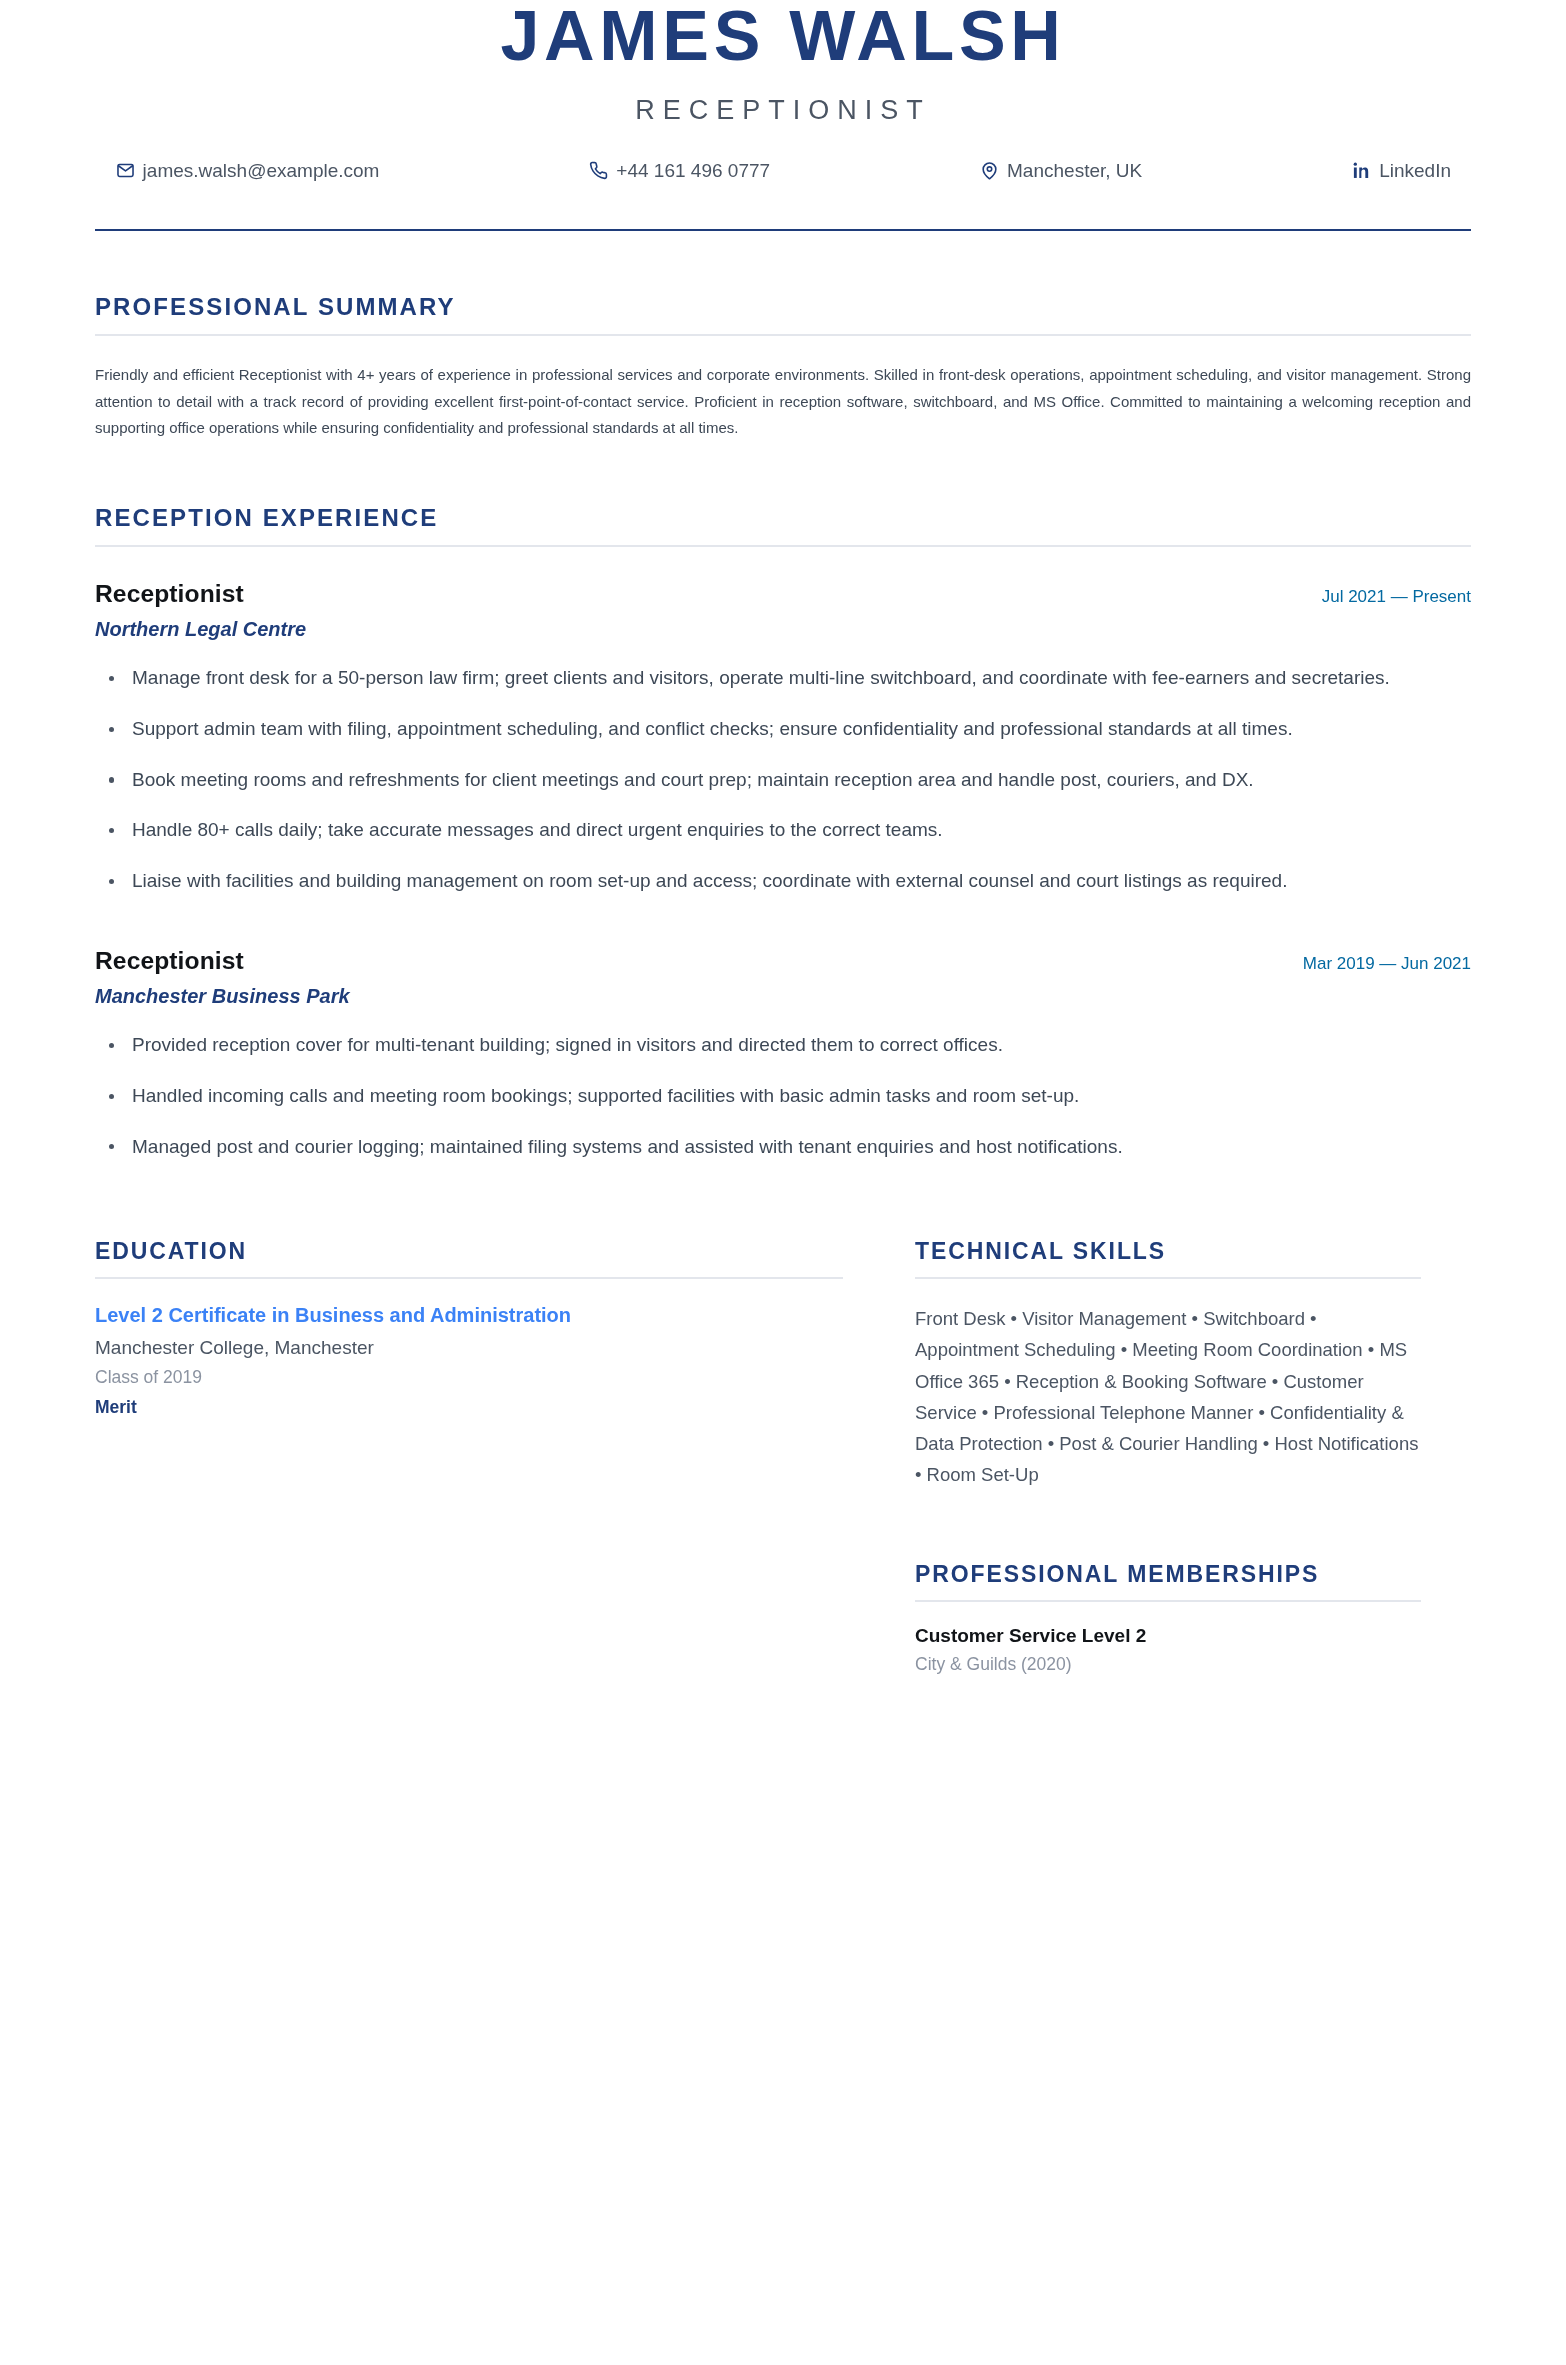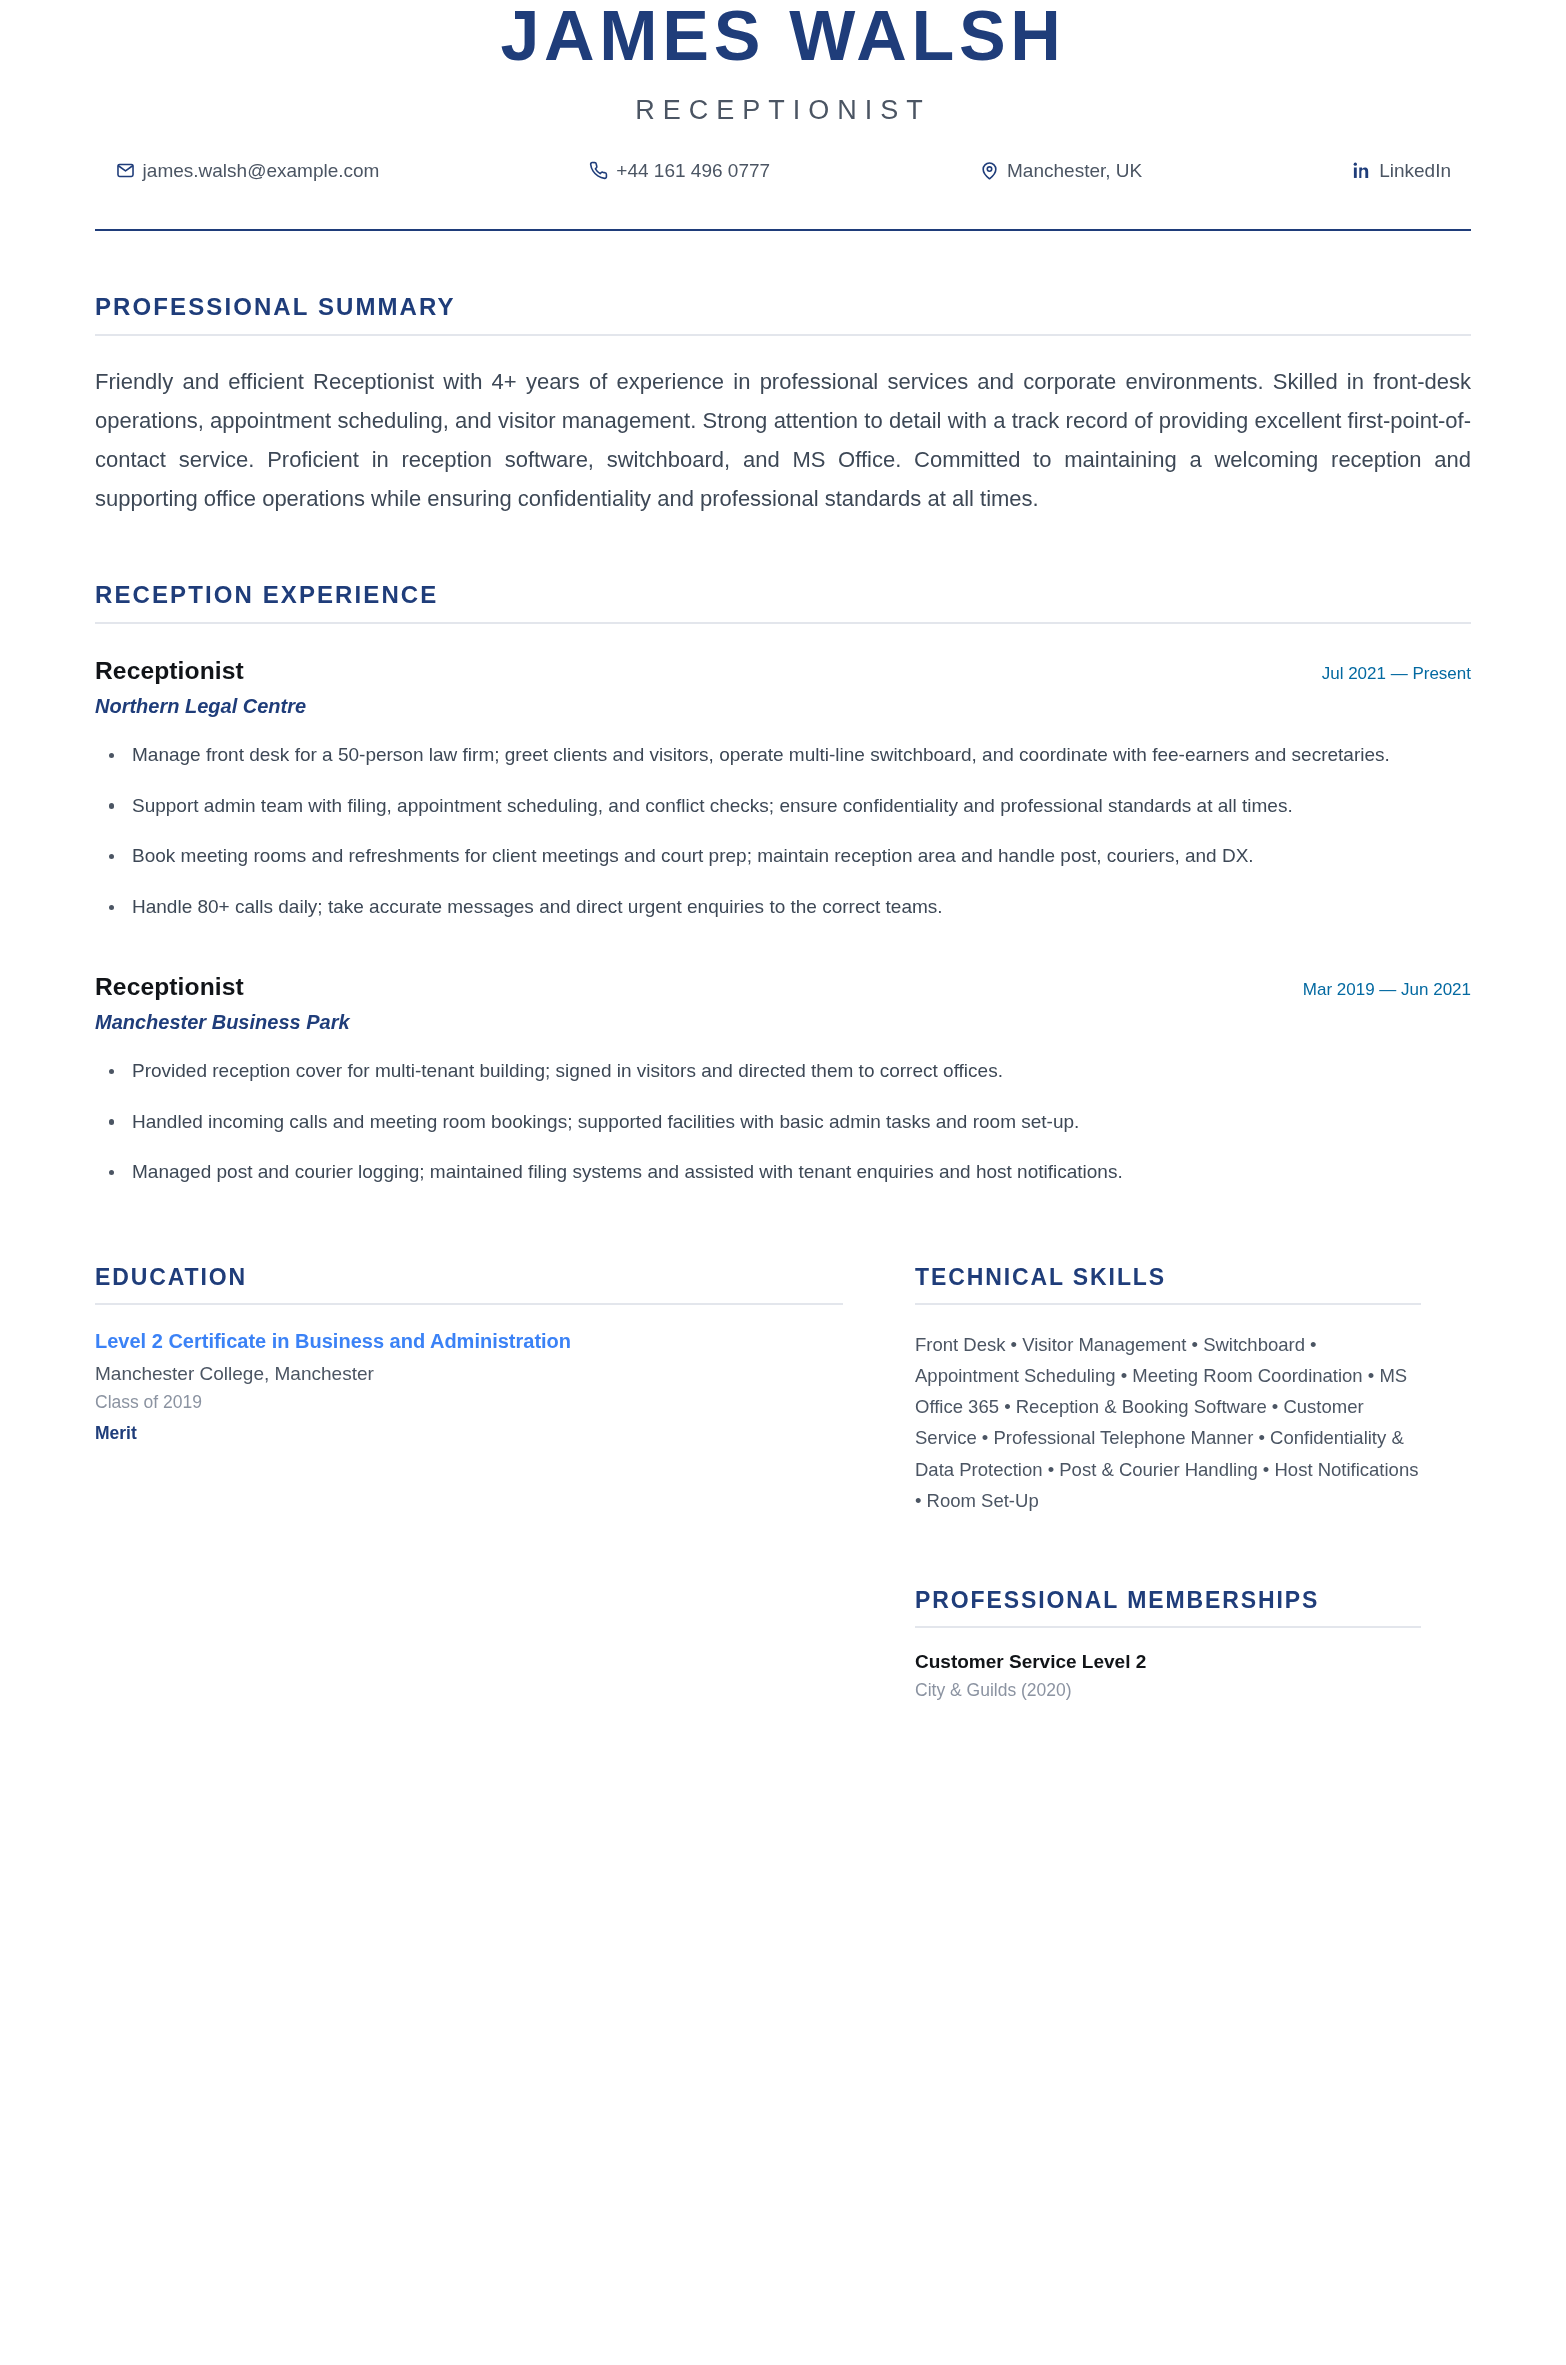--- a/index.html
+++ b/index.html
@@ -96,21 +96,21 @@
   .section-rule {
     margin-top: 13.2px;
     height: 1.9px;
     background: #e3e6ec;
     width: 100%;
   }
 
   
   .summary-text {
     margin-top: 25.5px;
-    font-size: 22px;
+    font-size: 15px;
     line-height: 1.78;
     color: #3d4856;
     text-align: justify;
     text-justify: inter-word;
   }
 
   
   .job { margin-top: 33px; }
   .job:first-of-type { margin-top: 29px; }
 
@@ -293,20 +293,21 @@
       <div class="job-top">
         <div class="job-role">Receptionist</div>
         <div class="job-dates">Jul 2021 — Present</div>
       </div>
       <div class="job-company">Northern Legal Centre</div>
       <ul class="bullets">
         <li class="bullet">Manage front desk for a 50-person law firm; greet clients and visitors, operate multi-line switchboard, and coordinate with fee-earners and secretaries.</li>
         <li class="bullet">Support admin team with filing, appointment scheduling, and conflict checks; ensure confidentiality and professional standards at all times.</li>
         <li class="bullet">Book meeting rooms and refreshments for client meetings and court prep; maintain reception area and handle post, couriers, and DX.</li>
         <li class="bullet">Handle 80+ calls daily; take accurate messages and direct urgent enquiries to the correct teams.</li>
+        <li class="bullet">Liaise with facilities and building management on room set-up and access; coordinate with external counsel and court listings as required.</li>
       </ul>
     </div>
 
     <div class="job" style="margin-top:49px;">
       <div class="job-top">
         <div class="job-role">Receptionist</div>
         <div class="job-dates">Mar 2019 — Jun 2021</div>
       </div>
       <div class="job-company">Manchester Business Park</div>
       <ul class="bullets">

